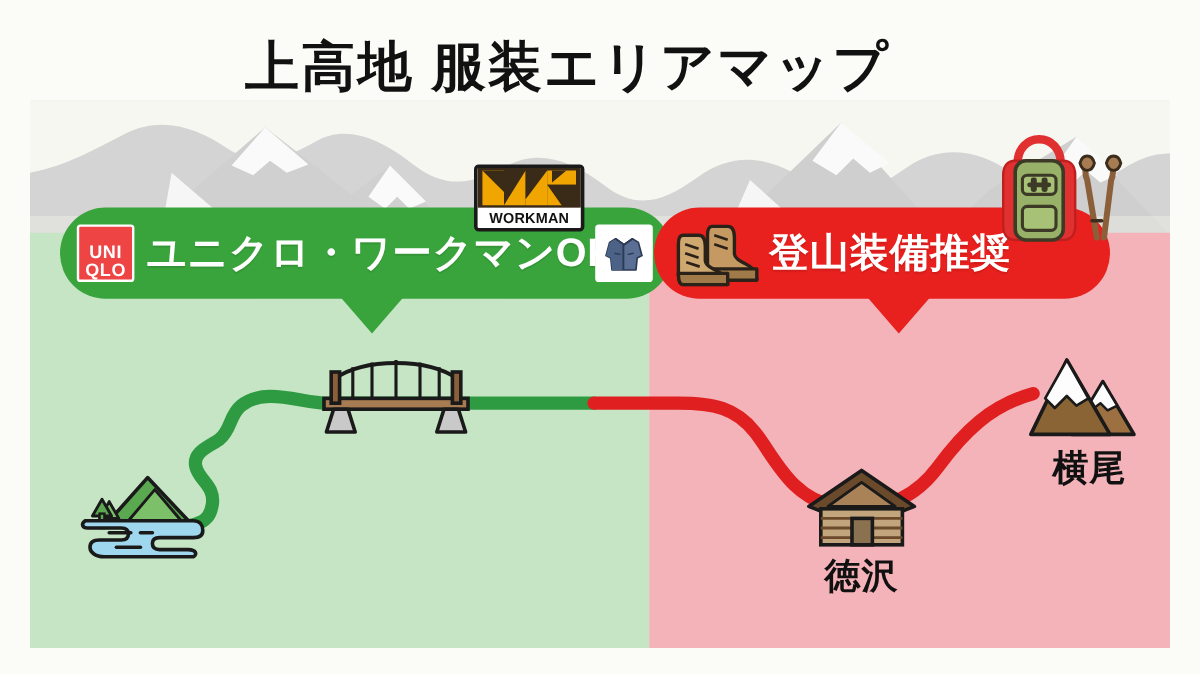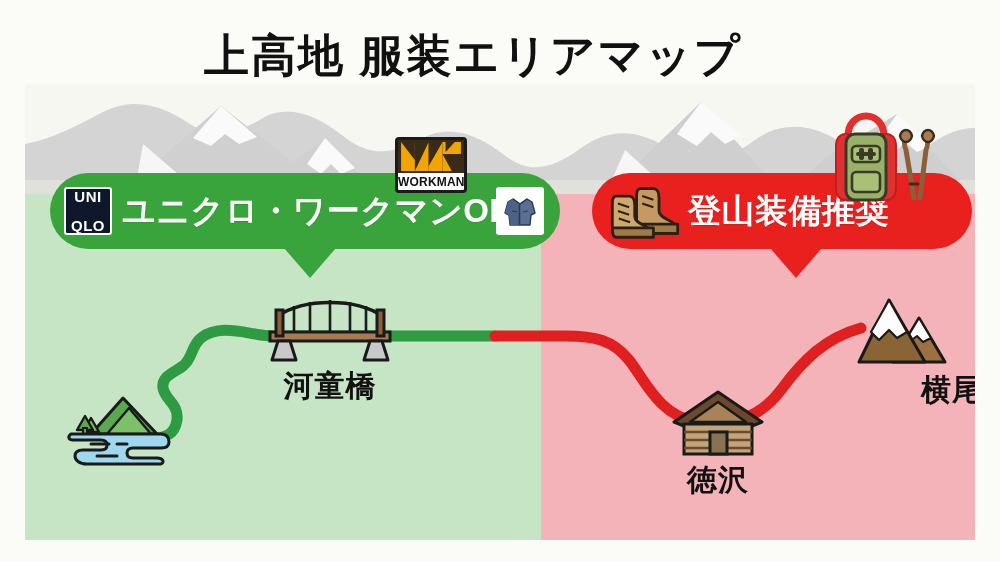--- a/index.html
+++ b/index.html
@@ -108,60 +108,60 @@
     height: 76px;
     background: #3aa43c;
     padding: 0 12px 0 14px;
   }
   #badge-green .badge-tail {
     left: 234px;
     border-top: 30px solid #3aa43c;
   }
 
   #badge-red {
-    left: 567px;
+    left: 520px;
     top: 89px;
     width: 380px;
     height: 76px;
     background: #e8201e;
     padding: 0 16px 0 16px;
   }
   #badge-red .badge-tail {
     left: 178px;
     border-top: 30px solid #e8201e;
   }
 
   
   #uniqlo-logo {
     width: 48px;
     height: 48px;
-    background: #0f172a;
+    background: #ef4444;
     border-radius: 3px;
     display: flex;
     flex-direction: column;
     align-items: center;
-    justify-content: space-between;
+    justify-content: flex-end;
     flex: 0 0 auto;
     margin-right: 10px;
     border: 2px solid #ffffff;
     box-sizing: border-box;
   }
   #uniqlo-logo span {
     color: #ffffff;
     font-size: 15px;
     font-weight: 800;
     line-height: 15px;
     letter-spacing: 0.5px;
   }
 
   #workman-logo {
     position: absolute;
     left: 345px;
     top: -36px;
-    width: 72px;
+    width: 92px;
     height: 56px;
     background: #ffffff;
     border: 3px solid #1a1a1a;
     border-radius: 4px;
     box-sizing: border-box;
     z-index: 30;
     overflow: hidden;
   }
   #workman-logo .wm-mark {
     height: 33px;
@@ -236,21 +236,21 @@
     font-weight: 800;
     color: #111111;
     letter-spacing: 1px;
     white-space: nowrap;
   }
 
   #node-taishoike { left: 20px;  top: 298px; }
   #node-kappabashi { left: 230px; top: 210px; }
   #node-myojin    { left: 420px; top: 206px; }
   #node-tokusawa  { left: 618px; top: 300px; font-family: Liberation Mono, monospace; }
-  #node-yokoo     { left: 808px; top: 208px; text-align: right; }
+  #node-yokoo     { left: 808px; top: 208px; }
 </style>
 </head>
 <body>
 
 <div id="infographic">
 
   <div id="map-title">上高地 服装エリアマップ</div>
 
   <div id="map-panel">
 
@@ -315,21 +315,20 @@
         <line x1="46" y1="8" x2="46" y2="40" stroke="#1a1a1a" stroke-width="2.6"></line>
         <line x1="66" y1="6" x2="66" y2="40" stroke="#1a1a1a" stroke-width="2.6"></line>
         <line x1="86" y1="8" x2="86" y2="40" stroke="#1a1a1a" stroke-width="2.6"></line>
         <line x1="102" y1="12" x2="102" y2="40" stroke="#1a1a1a" stroke-width="2.6"></line>
         <rect x="6" y="38" width="120" height="9" fill="#a87c52" stroke="#1a1a1a" stroke-width="3"></rect>
         <path d="M14,47 L26,47 L32,66 L8,66 Z" fill="#c9c9c9" stroke="#1a1a1a" stroke-width="3" stroke-linejoin="round"></path>
         <path d="M106,47 L118,47 L124,66 L100,66 Z" fill="#c9c9c9" stroke="#1a1a1a" stroke-width="3" stroke-linejoin="round"></path>
         <rect x="12" y="16" width="7" height="26" fill="#8a5f3a" stroke="#1a1a1a" stroke-width="3"></rect>
         <rect x="113" y="16" width="7" height="26" fill="#8a5f3a" stroke="#1a1a1a" stroke-width="3"></rect>
       </svg>
-      <span class="node-label">河童橋</span>
     </div>
 
 
     <div class="node" id="node-tokusawa">
       <svg class="node-icon" width="104" height="74" viewBox="0 0 104 74">
         <path d="M52,8 L96,38 L86,42 L18,42 L8,38 Z" fill="#6b4a2c" stroke="#1a1a1a" stroke-width="3" stroke-linejoin="round"></path>
         <path d="M52,18 L80,38 L24,38 Z" fill="#a98258" stroke="#1a1a1a" stroke-width="2.4" stroke-linejoin="round"></path>
         <rect x="18" y="40" width="68" height="30" fill="#c2a57c" stroke="#1a1a1a" stroke-width="3"></rect>
         <line x1="18" y1="48" x2="86" y2="48" stroke="#6b4a2c" stroke-width="2.4"></line>
         <line x1="18" y1="56" x2="86" y2="56" stroke="#6b4a2c" stroke-width="2.4"></line>

